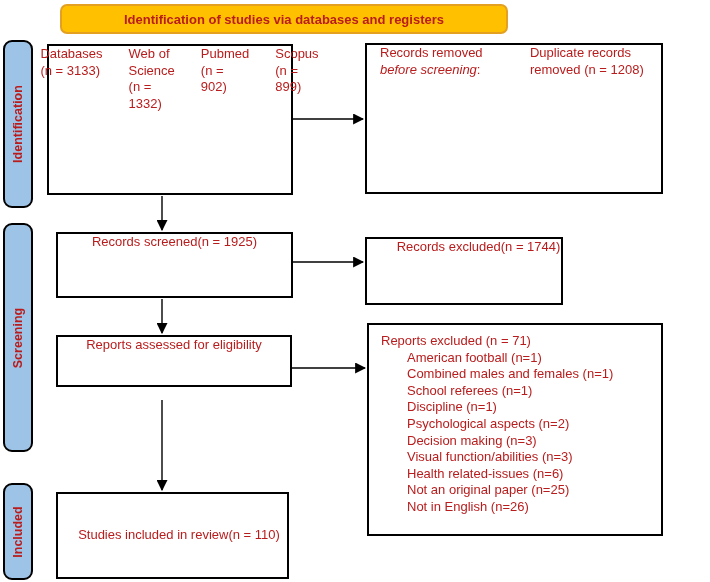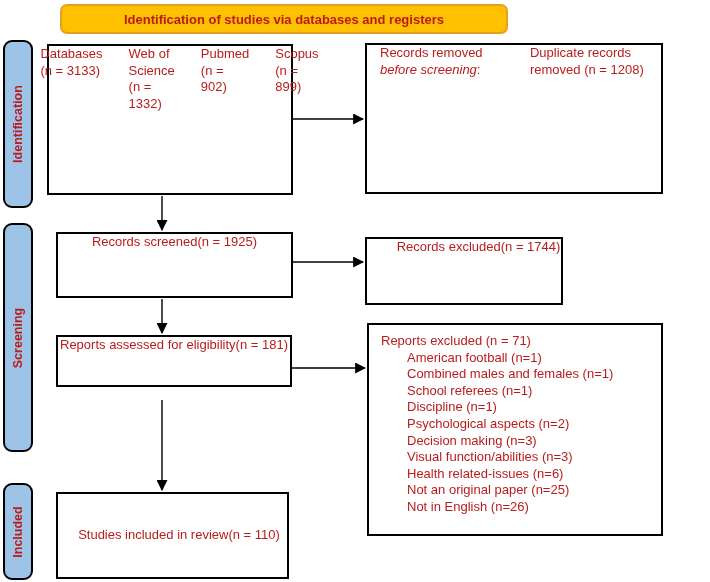--- a/index.html
+++ b/index.html
@@ -89,21 +89,20 @@
     <div>(n = 1925)</div>
   </div>
 
   <div class="box box-records-excluded vcenter">
     <div>Records excluded</div>
     <div>(n = 1744)</div>
   </div>
 
   <div class="box box-reports-assessed vcenter">
     <div>Reports assessed for eligibility</div>
-    <div>(n = 181)</div>
   </div>
 
   <div class="box box-reports-excluded">
     <div>Reports excluded (n = 71)</div>
     <div class="indent">American football (n=1)</div>
     <div class="indent">Combined males and females (n=1)</div>
     <div class="indent">School referees (n=1)</div>
     <div class="indent">Discipline (n=1)</div>
     <div class="indent">Psychological aspects (n=2)</div>
     <div class="indent">Decision making (n=3)</div>

